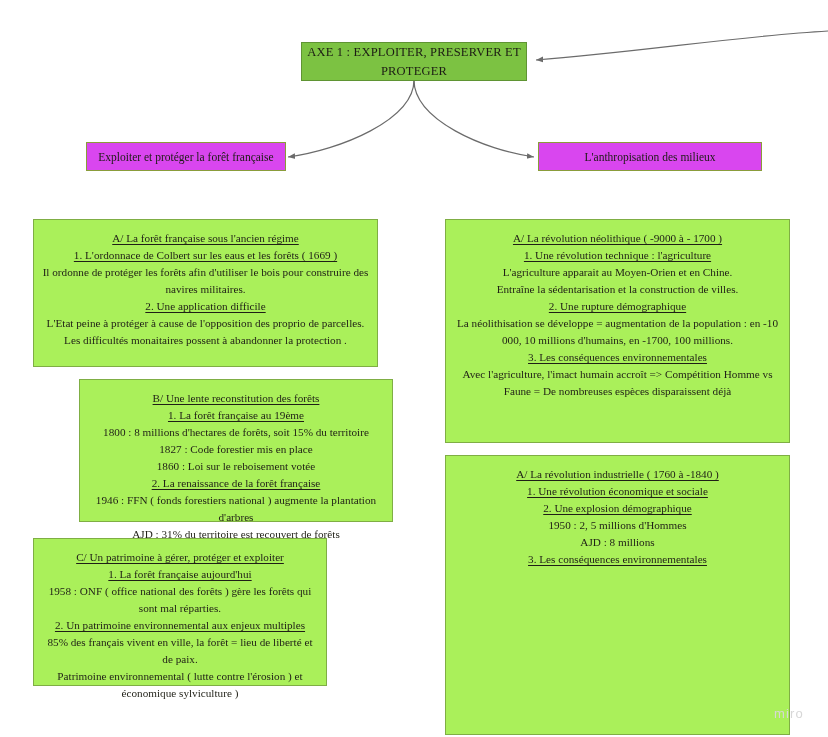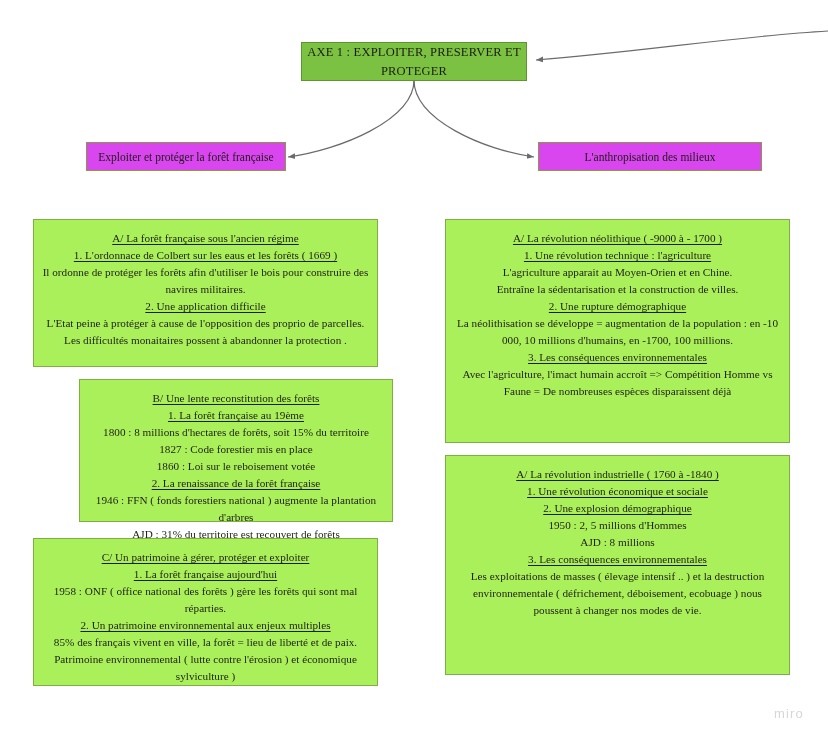--- a/index.html
+++ b/index.html
@@ -126,21 +126,21 @@
         <p><span class="hd">1. La forêt française au 19ème</span></p>
         <p>1800 : 8 millions d'hectares de forêts, soit 15% du territoire</p>
         <p>1827 : Code forestier mis en place</p>
         <p>1860 : Loi sur le reboisement votée</p>
         <p><span class="hd">2. La renaissance de la forêt française</span></p>
         <p>1946 : FFN ( fonds forestiers national ) augmente la plantation d'arbres</p>
         <p>AJD : 31% du territoire est recouvert de forêts</p>
       </div>
   </div>
 
-  <div class="node node-card" style="left:33px; top:538px; width:345px; height:148px;">
+  <div class="node node-card" style="left:33px; top:538px; width:294px; height:148px;">
     <div class="card-body">
         <p><span class="hd">C/ Un patrimoine à gérer, protéger et exploiter</span></p>
         <p><span class="hd">1. La forêt française aujourd'hui</span></p>
         <p>1958 : ONF ( office national des forêts ) gère les forêts qui sont mal réparties.</p>
         <p><span class="hd">2. Un patrimoine environnemental aux enjeux multiples</span></p>
         <p>85% des français vivent en ville, la forêt = lieu de liberté et de paix.</p>
         <p>Patrimoine environnemental ( lutte contre l'érosion ) et économique sylviculture )</p>
       </div>
   </div>
 
@@ -150,27 +150,26 @@
         <p><span class="hd">1. Une révolution technique : l'agriculture</span></p>
         <p>L'agriculture apparait au Moyen-Orien et en Chine.</p>
         <p>Entraîne la sédentarisation et la construction de villes.</p>
         <p><span class="hd">2. Une rupture démographique</span></p>
         <p>La néolithisation se développe = augmentation de la population : en -10 000, 10 millions d'humains, en -1700, 100 millions.</p>
         <p><span class="hd">3. Les conséquences environnementales</span></p>
         <p>Avec l'agriculture, l'imact humain accroît =&gt; Compétition Homme vs Faune = De nombreuses espèces disparaissent déjà</p>
       </div>
   </div>
 
-  <div class="node node-card" style="left:445px; top:455px; width:345px; height:220px;">
+  <div class="node node-card" style="left:445px; top:455px; width:345px; height:280px;">
     <div class="card-body">
         <p><span class="hd">A/ La révolution industrielle ( 1760 à -1840 )</span></p>
         <p><span class="hd">1. Une révolution économique et sociale</span></p>
         <p><span class="hd">2. Une explosion démographique</span></p>
         <p>1950 : 2, 5 millions d'Hommes</p>
         <p>AJD : 8 millions</p>
         <p><span class="hd">3. Les conséquences environnementales</span></p>
-        <p>Les exploitations de masses ( élevage intensif .. ) et la destruction environnementale ( défrichement, déboisement, ecobuage ) nous poussent à changer nos modes de vie.</p>
       </div>
   </div>
 
   <div class="miro-watermark">miro</div>
 
 </div>
 
 </body></html>

